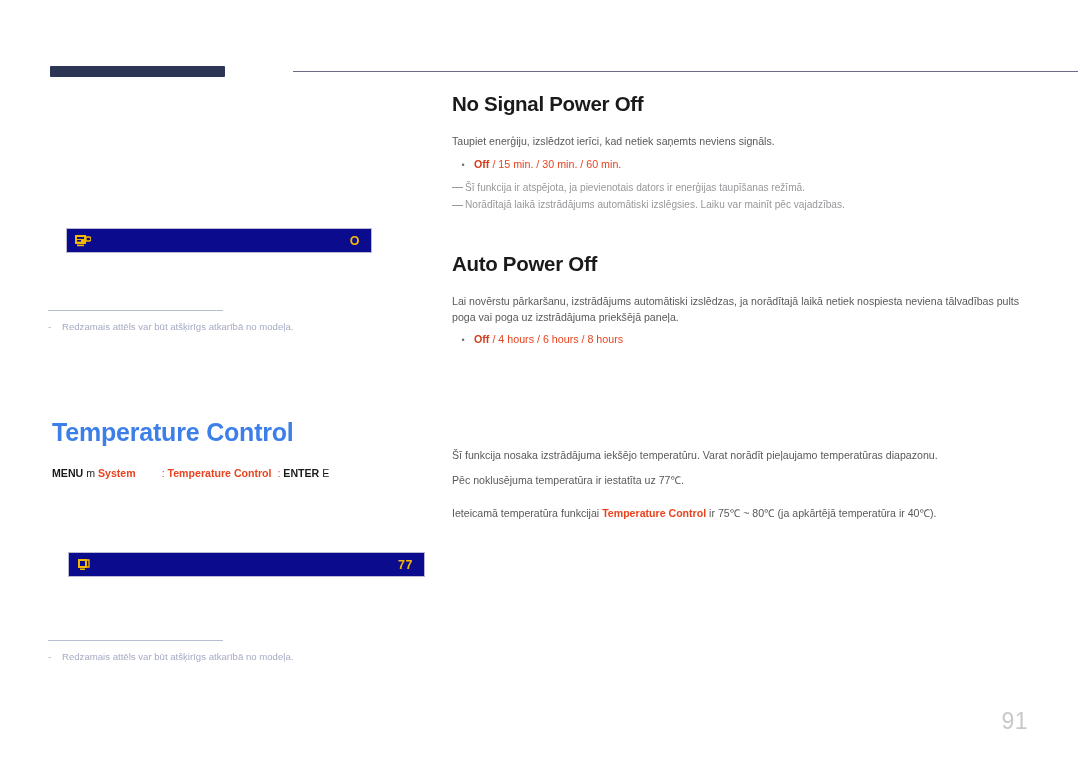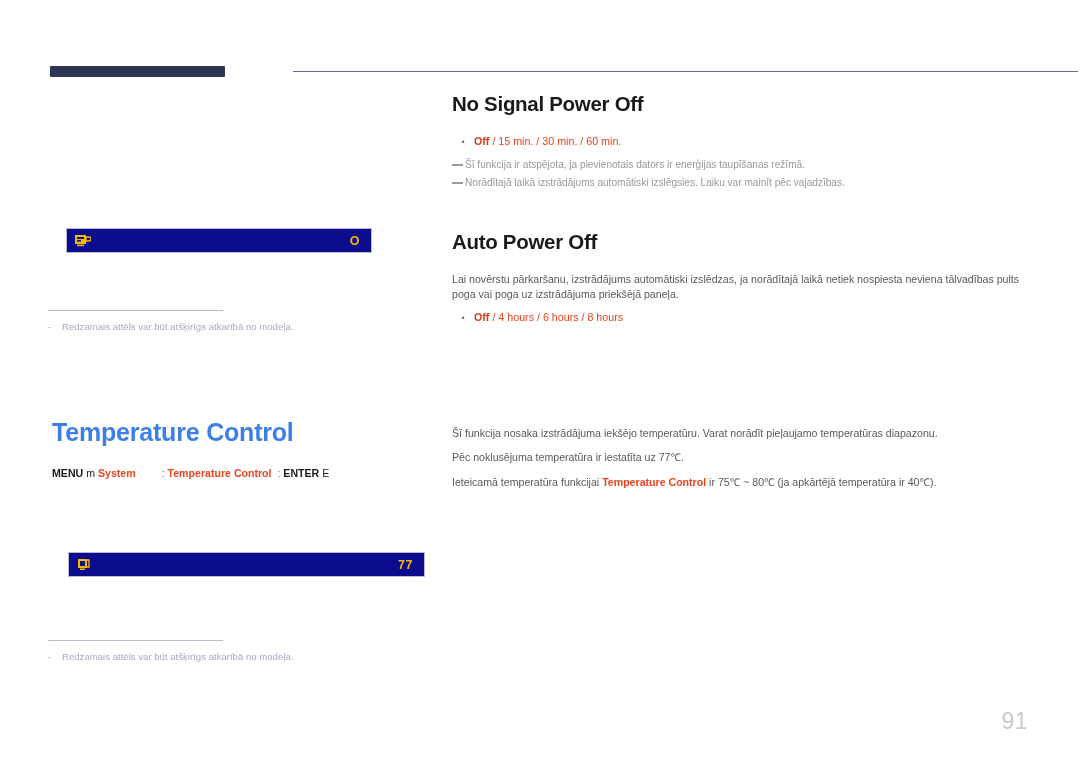--- a/index.html
+++ b/index.html
@@ -284,20 +284,21 @@
       <span class="fig-caption-text">Redzamais attēls var būt atšķirīgs atkarībā no modeļa.</span>
     </div>
   </div>
 
 </div>
 
 <div class="col-right">
 
   <section>
     <h2 class="section-title">No Signal Power Off</h2>
+    <p class="body-text">Taupiet enerģiju, izslēdzot ierīci, kad netiek saņemts neviens signāls.</p>
 
     <div class="bullet-row">
       <span class="bullet-dot">•</span>
       <span class="bullet-text"><span class="first">Off</span><span class="sep"> / 15 min. / 30 min. / 60 min.</span></span>
     </div>
 
     <div class="note-row">
       <span class="note-dash"></span>
       <span class="note-text">Šī funkcija ir atspējota, ja pievienotais dators ir enerģijas taupīšanas režīmā.</span>
     </div>
@@ -316,20 +317,20 @@
     <div class="bullet-row">
       <span class="bullet-dot">•</span>
       <span class="bullet-text"><span class="first">Off</span><span class="sep"> / 4 hours / 6 hours / 8 hours</span></span>
     </div>
   </section>
 
   <div class="gap-xl"></div>
 
   <section>
     <p class="body-text" style="margin-bottom:9px;">Šī funkcija nosaka izstrādājuma iekšējo temperatūru. Varat norādīt pieļaujamo temperatūras diapazonu.</p>
-    <p class="body-text" style="margin-bottom:9px;">Pēc noklusējuma temperatūra ir iestatīta uz 77℃.</p>
+    <p class="body-text" style="margin-bottom:18px;">Pēc noklusējuma temperatūra ir iestatīta uz 77℃.</p>
     <p class="body-text" style="margin-bottom:1px;"><span>Ieteicamā temperatūra funkcijai </span><span class="hl-red">Temperature Control</span><span> ir 75℃ ~ 80℃ (ja apkārtējā temperatūra ir 40℃).</span></p>
 
   </section>
 
 </div>
 
 <div class="page-number">91</div>
 
 </body></html>

